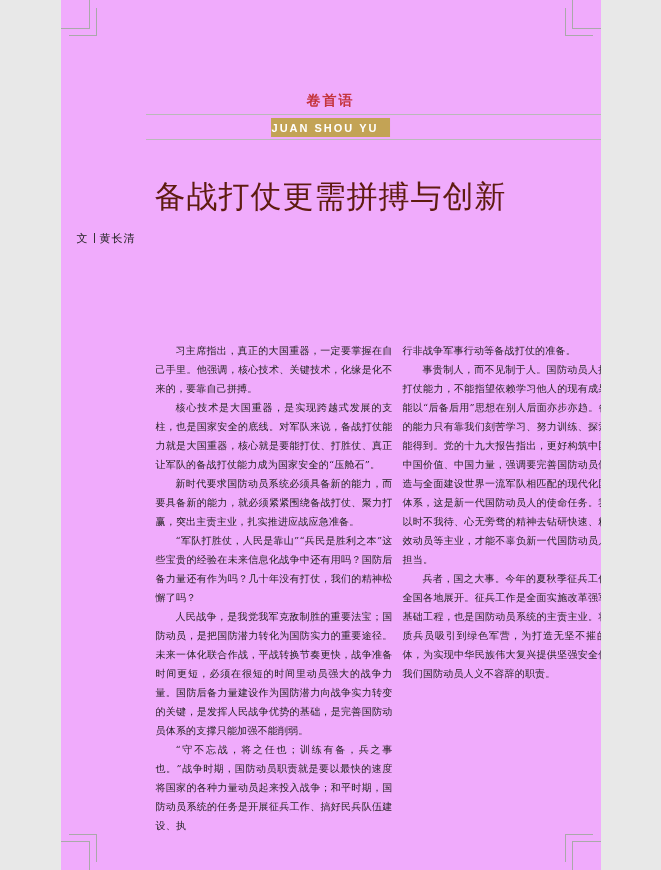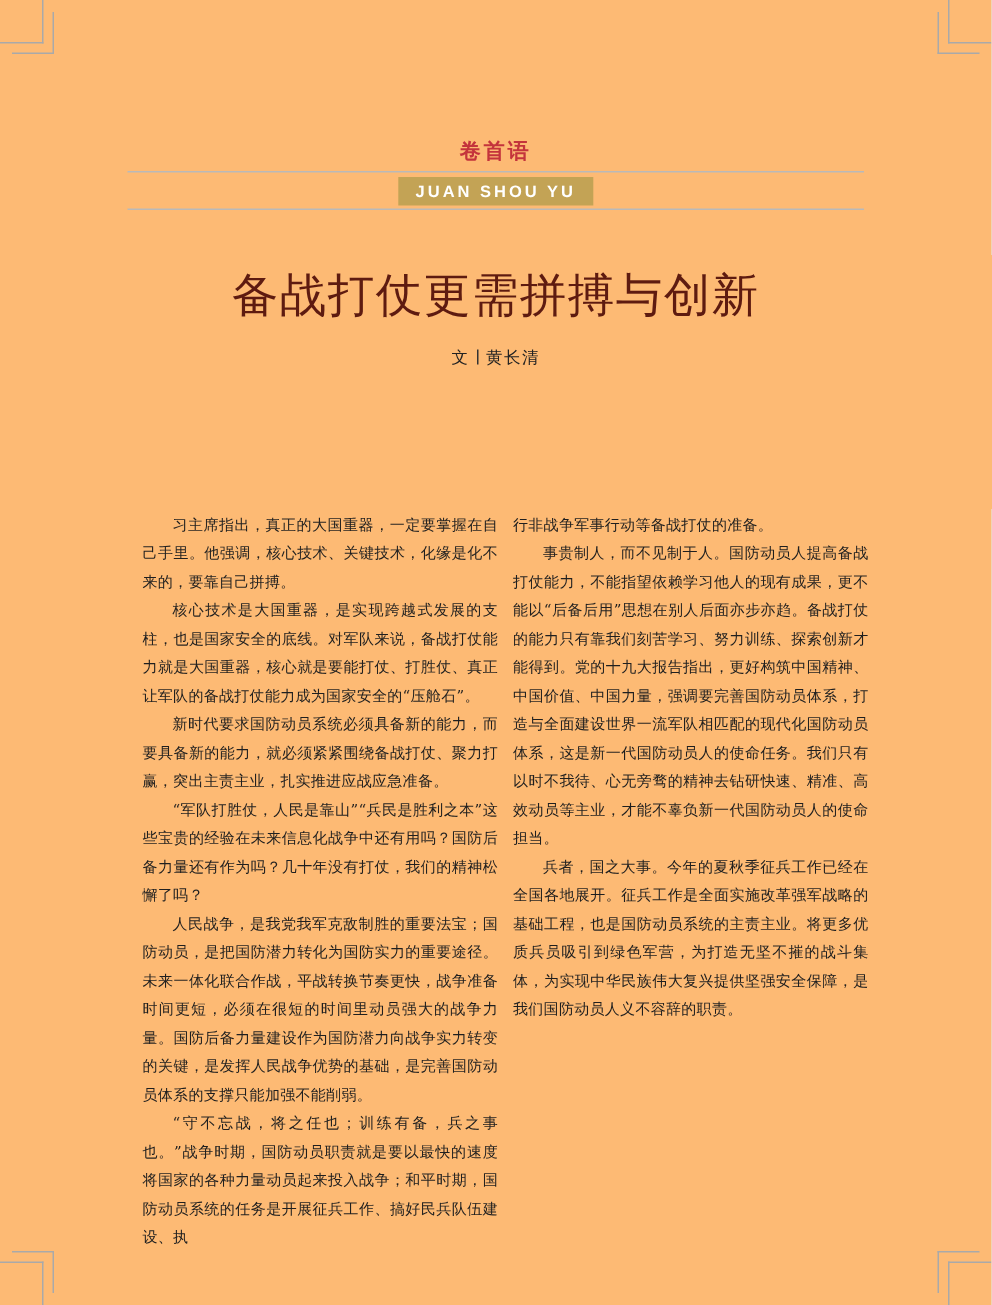--- a/index.html
+++ b/index.html
@@ -1,17 +1,17 @@
 <!DOCTYPE html>
 <html style="--section-red: #c4343c; --gold: #c3a355; --title-maroon: #5e1b10; --end-seal-red: #c0392b;"><head>
 <meta charset="utf-8">
 <style>
   html,body{margin:0;padding:0;background:#e8e8e8;}
   .page{
-    position:relative;width:661px;height:870px;background:#fdba74;
+    position:relative;width:540px;height:870px;background:#f0abfc;
     margin:0 auto;overflow:hidden;
     font-family:"DejaVu Serif","Liberation Serif",serif;
     color:#1c1c1c;
   }
   
   .cm{position:absolute;width:36px;height:36px;}
   .cm div{position:absolute;border:0 solid #a9a9a9;}
   .cm-tl{top:0;left:0;}
   .cm-tl .outer{left:8px;top:8px;width:27px;height:27px;border-right-width:1px;border-bottom-width:1px;}
   .cm-tl .inner{left:0;top:0;width:28px;height:28px;border-right-width:1px;border-bottom-width:1px;}
@@ -32,31 +32,31 @@
     color:var(--section-red,#c4343c);
   }
   .rule{position:absolute;left:85px;width:491px;height:1px;background:#b9b9b9;}
   .rule-1{top:114px;}
   .rule-2{top:139px;}
   .pinyin-bar{
     position:absolute;top:118px;left:50%;transform:translateX(-50%);
     background:var(--gold,#c3a355);color:#ffffff;
     font-family:"Liberation Sans","DejaVu Sans",sans-serif;
     font-size:11px;font-weight:bold;letter-spacing:2px;
-    padding:4px 12px 3px 12px;white-space:nowrap;
+    padding:4px 12px 3px 1px;white-space:nowrap;
   }
   
   .article-title{
     position:absolute;top:176px;left:0;width:100%;text-align:center;
     font-family:"Liberation Sans","DejaVu Sans",sans-serif;
     font-size:31px;font-weight:normal;letter-spacing:1px;
     color:var(--title-maroon,#5e1b10);
   }
   .byline{
-    position:absolute;top:231px;left:0;width:100%;text-align:center;
+    position:absolute;top:231px;left:16px;width:100%;
     font-size:11px;color:#222;letter-spacing:1px;
   }
   .byline .divider{
     display:inline-block;width:1px;height:10px;background:#333;
     margin:0 5px;vertical-align:-1px;
   }
   
   .body-wrap{
     position:absolute;top:316px;left:95px;width:484px;
     display:flex;gap:10px;

